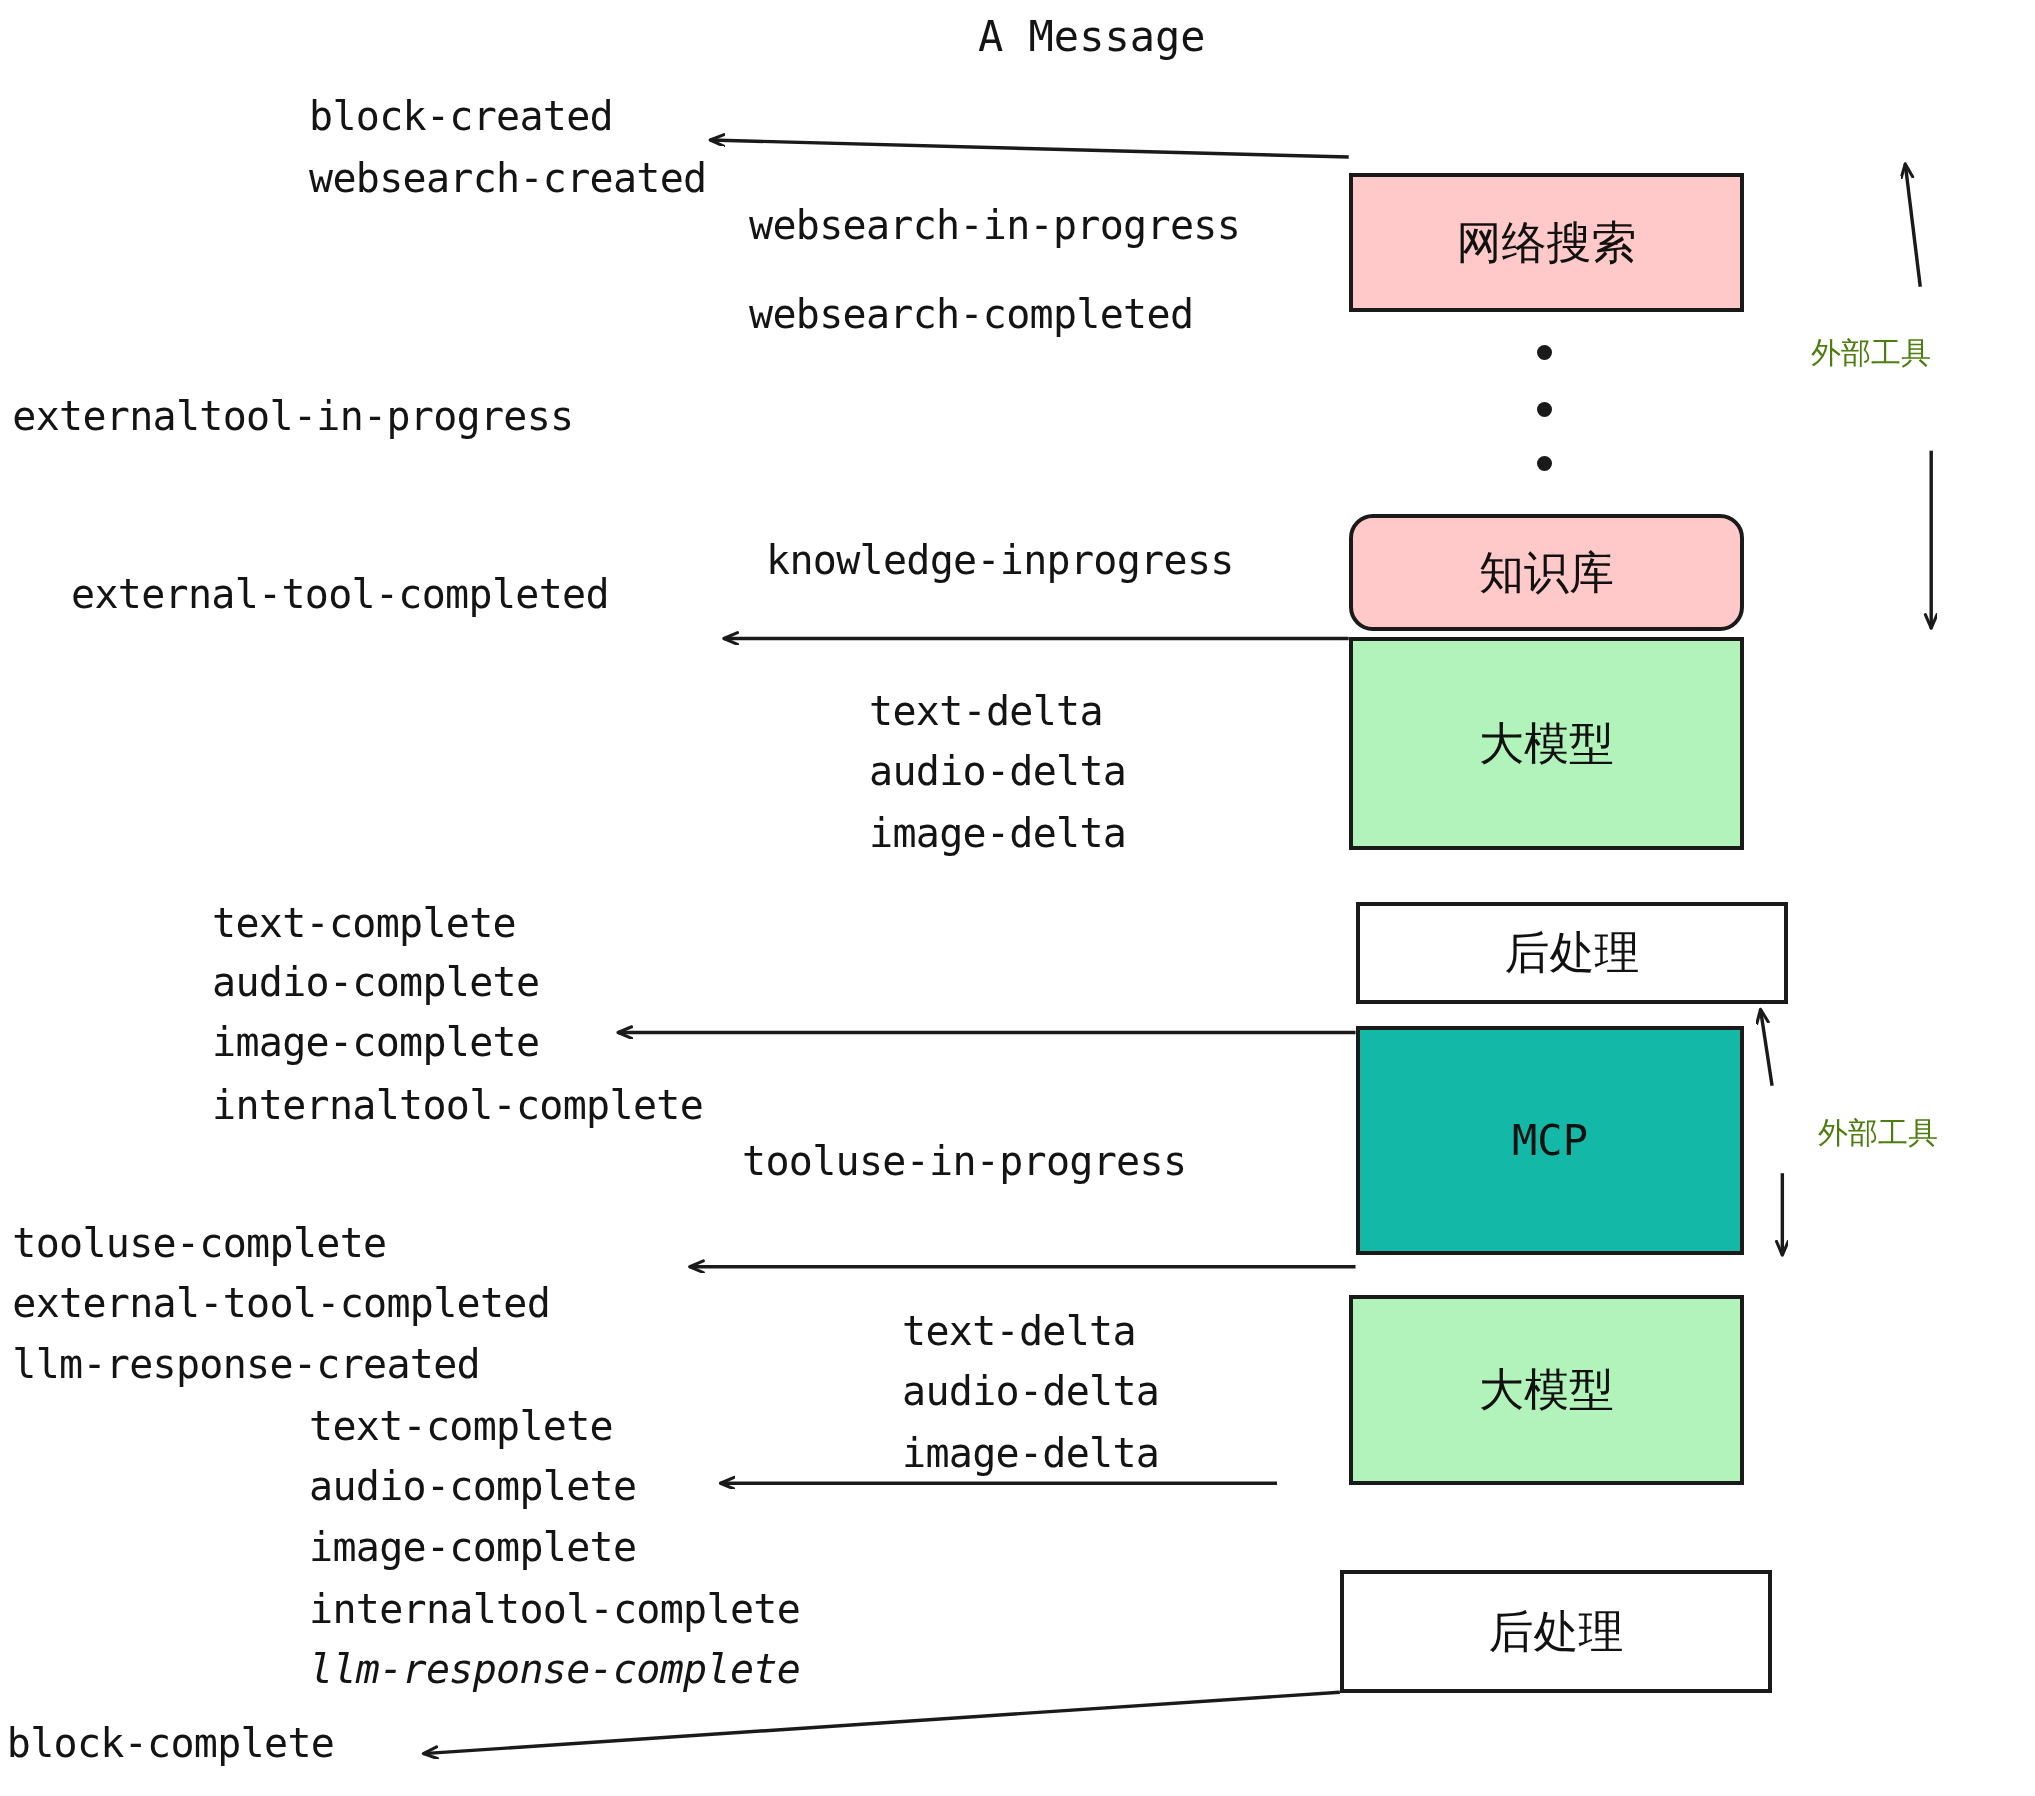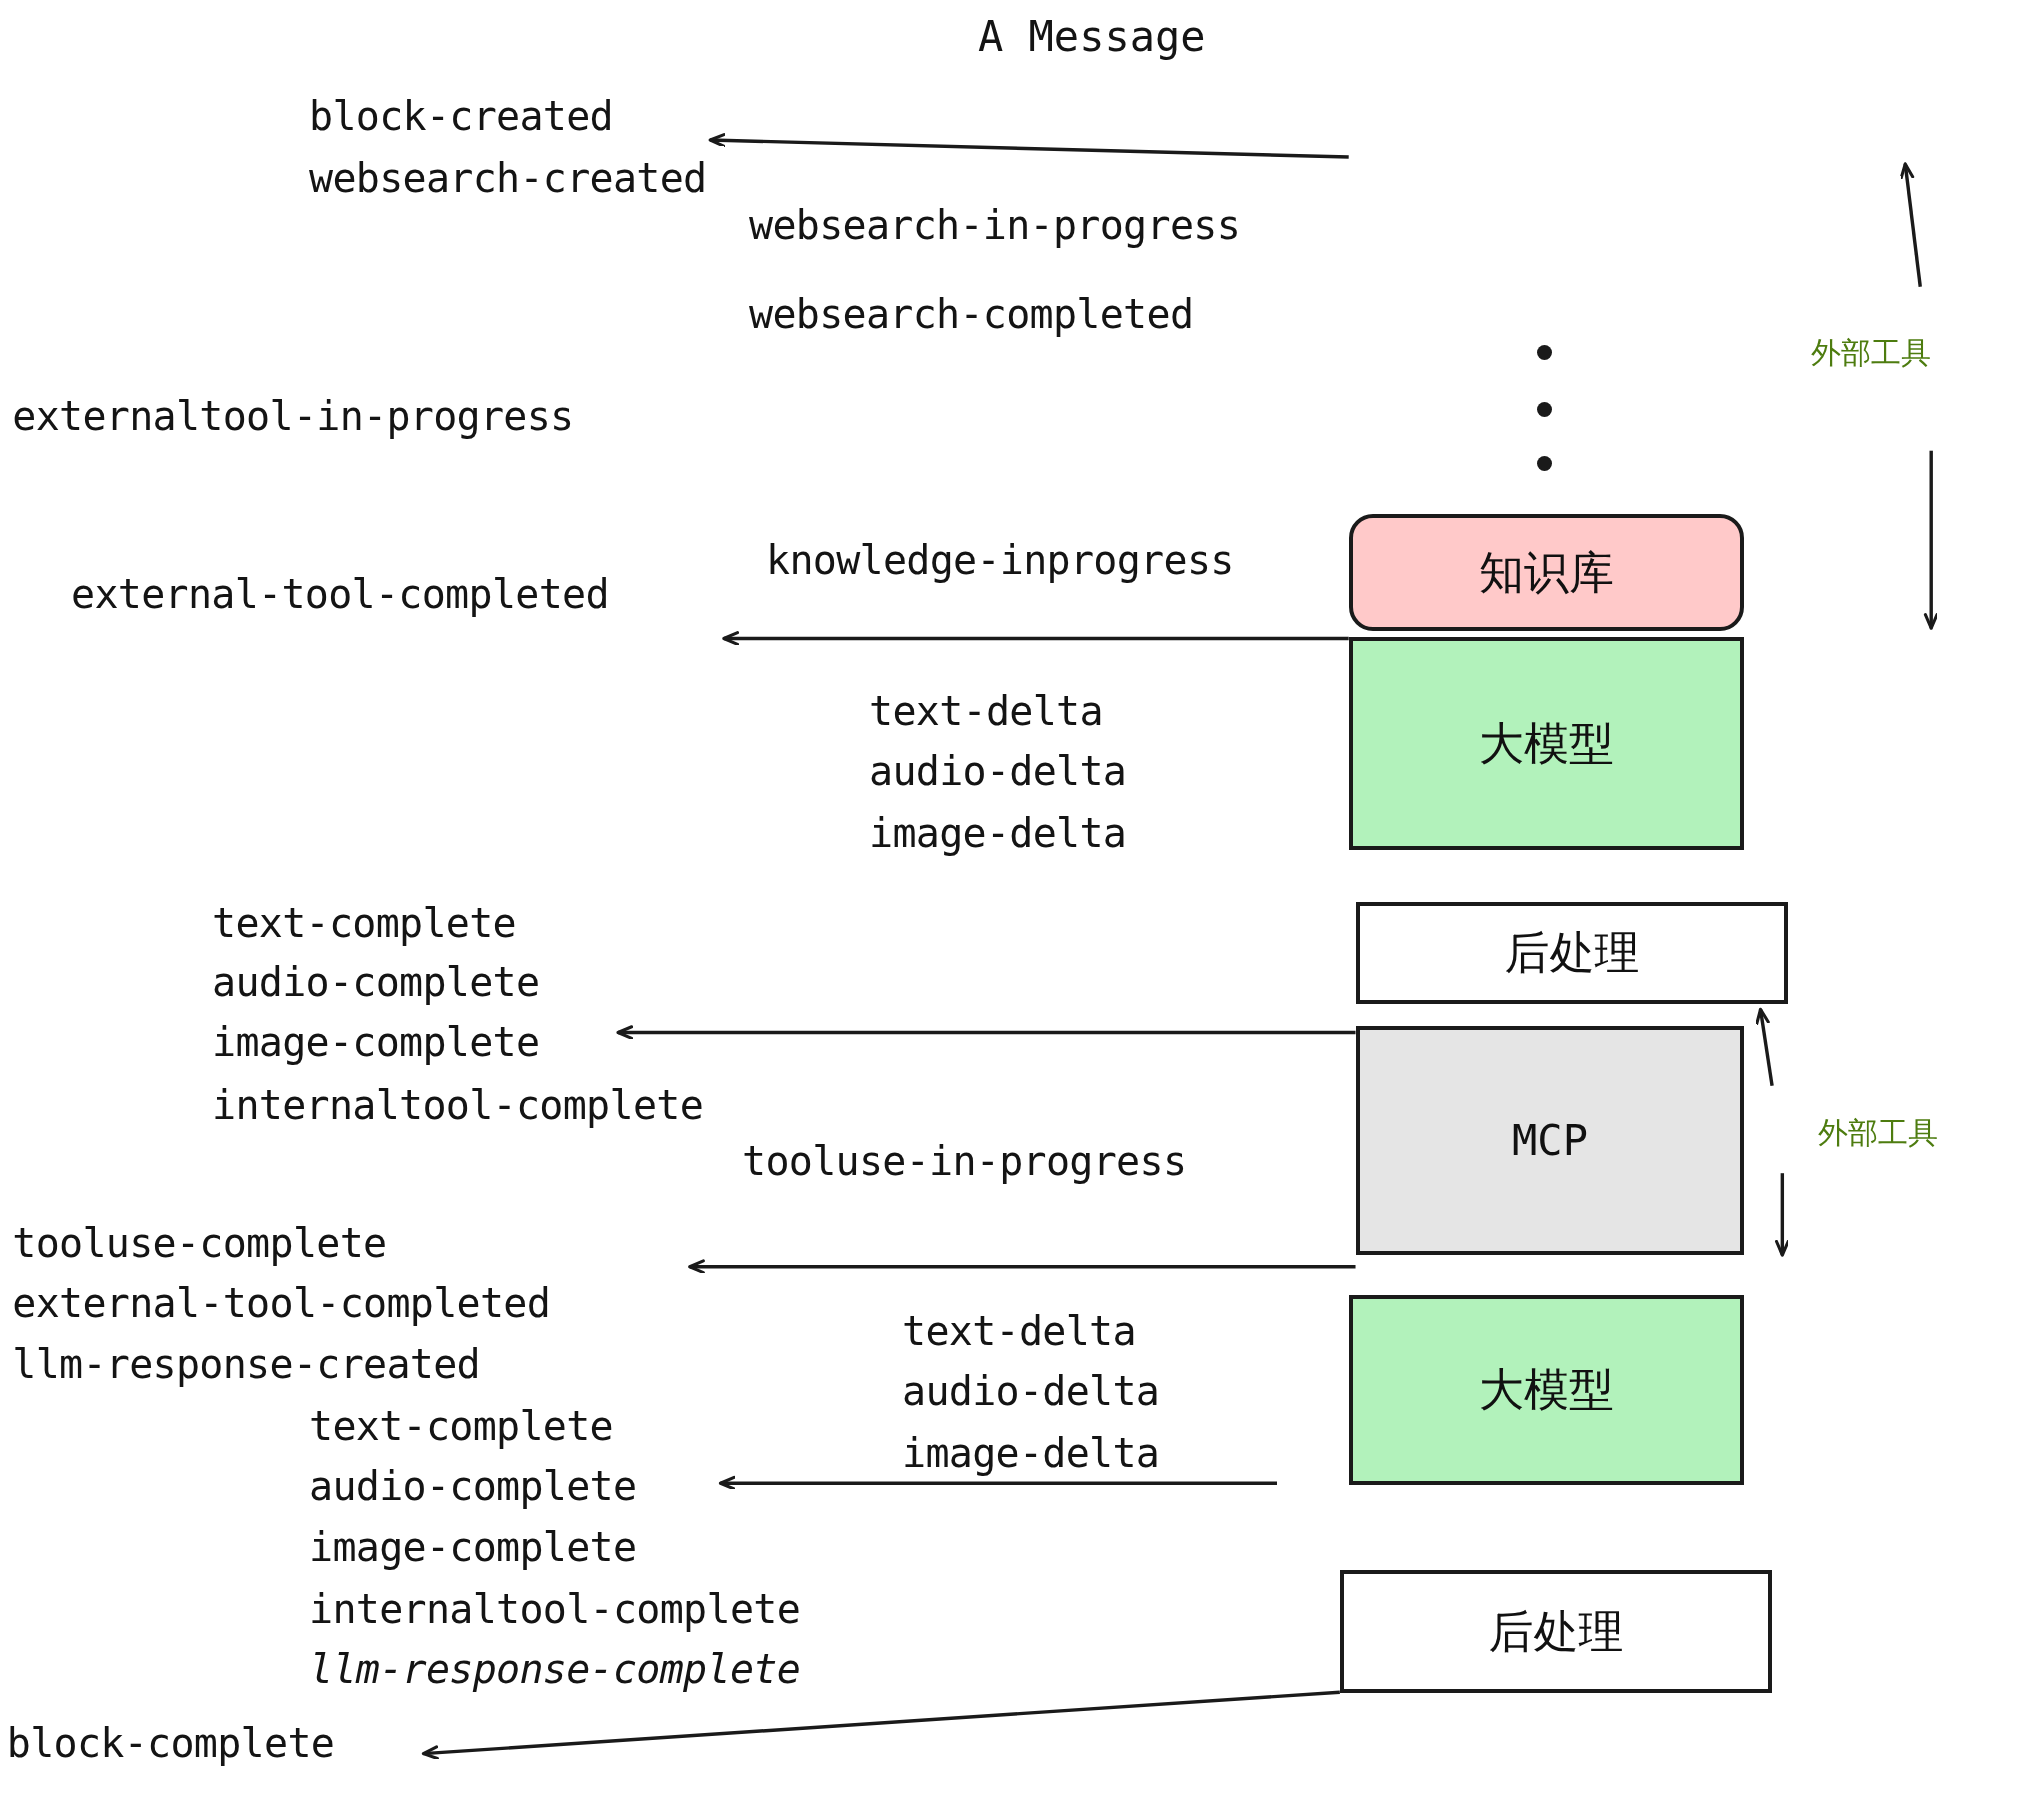--- a/index.html
+++ b/index.html
@@ -106,38 +106,41 @@
   <div class="evt" style="left:902px; top:1371px;">audio-delta</div>
   <div class="evt" style="left:902px; top:1433px;">image-delta</div>
 
   <div class="evt" style="left:309px; top:1406px;">text-complete</div>
   <div class="evt" style="left:309px; top:1466px;">audio-complete</div>
   <div class="evt" style="left:309px; top:1527px;">image-complete</div>
   <div class="evt" style="left:309px; top:1589px;">internaltool-complete</div>
   <div class="evt" style="left:309px; top:1649px;font-style:italic;">llm-response-complete</div>
   <div class="evt" style="left:6.8px; top:1723px;">block-complete</div>
 
+  <div class="node" style="left:1349px; top:173px; width:395px; height:139px; background:#FFC9C9;">
+    <span>网络搜索</span>
+  </div>
 
   <div class="dot" style="left:1537px; top:345px;"></div>
   <div class="dot" style="left:1537px; top:402px;"></div>
   <div class="dot" style="left:1537px; top:456px;"></div>
 
   <div class="node" style="left:1349px; top:514px; width:395px; height:117px; background:#FFC9C9;border-radius:24px;">
     <span>知识库</span>
   </div>
 
   <div class="node" style="left:1349px; top:637px; width:395px; height:213px; background:#B2F2BB;">
     <span>大模型</span>
   </div>
 
   <div class="node" style="left:1356px; top:902px; width:432px; height:102px; background:#FFFFFF;">
     <span>后处理</span>
   </div>
 
-  <div class="node mcp-label" style="left:1356px; top:1026px; width:388px; height:229px; background:#e5e5e5;">
+  <div class="node mcp-label" style="left:1356px; top:1026px; width:388px; height:229px; background:#14b8a6;">
     <span>MCP</span>
   </div>
 
   <div class="node" style="left:1349px; top:1295px; width:395px; height:190px; background:#B2F2BB;">
     <span>大模型</span>
   </div>
 
   <div class="node" style="left:1340px; top:1570px; width:432px; height:123px; background:#FFFFFF;">
     <span>后处理</span>
   </div>

